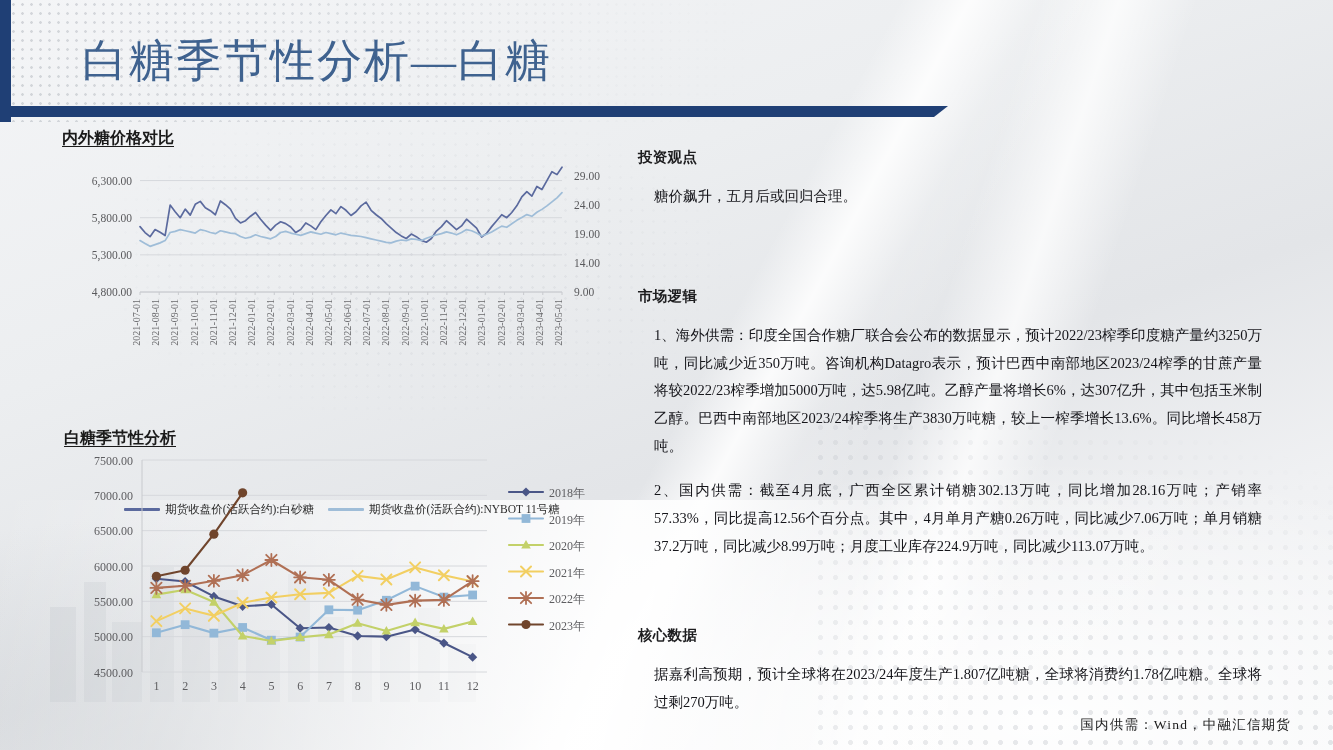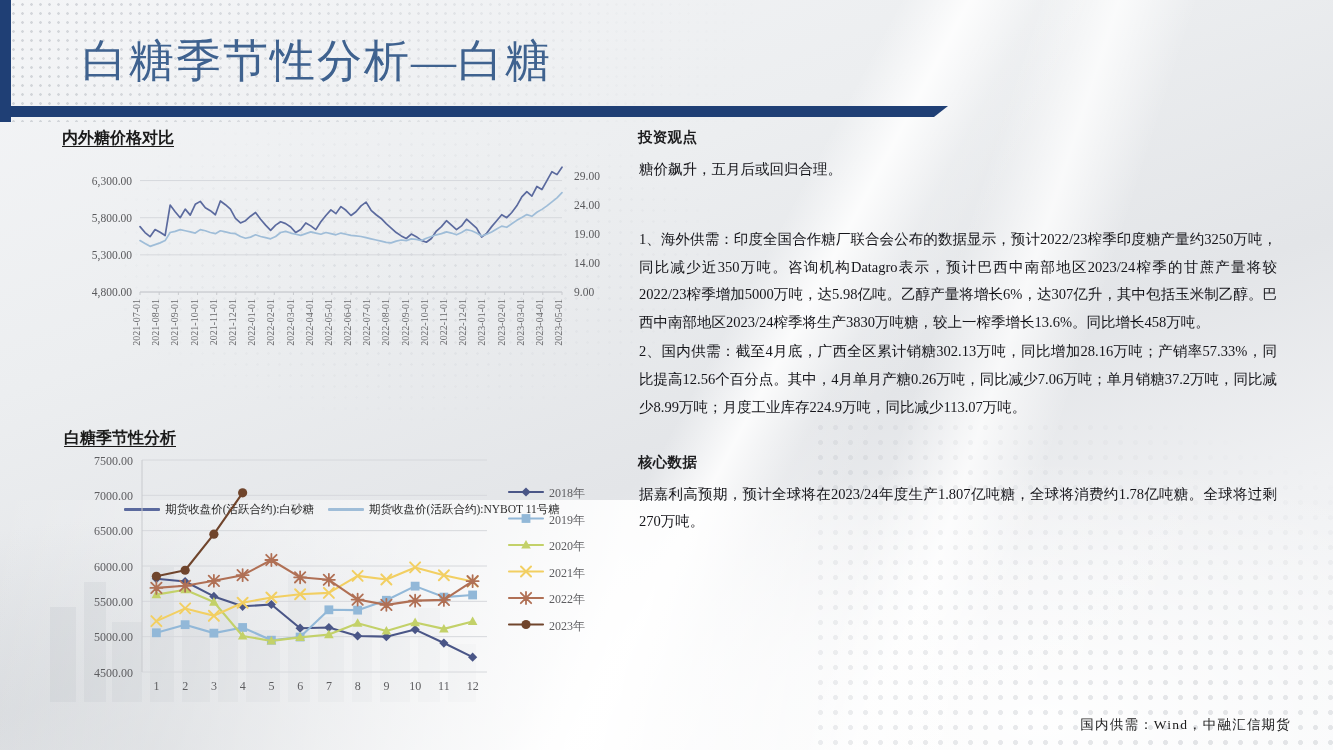--- a/index.html
+++ b/index.html
@@ -102,26 +102,27 @@
   .ax-label2 { font-size:12px; fill:#5d5d60; font-family:"Liberation Serif","DejaVu Serif",serif; }
   .grid-line { stroke:#d6d8dc; stroke-width:1; }
   .axis-line { stroke:#c8cace; stroke-width:1; }
 
   
   #panel { position:absolute; left:638px; top:128px; width:640px; }
   .sec-head {
     font-weight:bold; font-size:14.5px; color:#1d1d1f; letter-spacing:0.3px;
     font-family:"Liberation Sans","DejaVu Sans",sans-serif;
     margin-bottom:9px;
+    margin-top:20px;
   }
   .sec-body {
     font-size:14.5px; color:#15151a; line-height:1.92; text-align:justify;
     font-family:"Liberation Serif","DejaVu Serif",serif;
   }
-  .sec-body p { margin:1px; }
+  .sec-body p { margin:16px; }
   .gap-lg { height:40px; }
   .gap-md { height:30px; }
 
   #source {
     position:absolute; right:42px; bottom:16px;
     font-size:13.5px; color:#1a1a1a; letter-spacing:1.2px;
     font-family:"Liberation Serif","DejaVu Serif",serif;
     white-space:nowrap;
   }
 </style>
@@ -391,20 +392,21 @@
         </g>
     </svg>
   </div>
 
   <div id="panel">
       <div class="sec-head">投资观点</div>
       <div class="sec-body">
         <p>糖价飙升，五月后或回归合理。</p>
       </div>
       <div class="gap-lg"></div>
+      <div class="sec-head">市场逻辑</div>
       <div class="sec-body">
         <p>1、海外供需：印度全国合作糖厂联合会公布的数据显示，预计2022/23榨季印度糖产量约3250万吨，同比减少近350万吨。咨询机构Datagro表示，预计巴西中南部地区2023/24榨季的甘蔗产量将较2022/23榨季增加5000万吨，达5.98亿吨。乙醇产量将增长6%，达307亿升，其中包括玉米制乙醇。巴西中南部地区2023/24榨季将生产3830万吨糖，较上一榨季增长13.6%。同比增长458万吨。</p>
         <p>2、国内供需：截至4月底，广西全区累计销糖302.13万吨，同比增加28.16万吨；产销率57.33%，同比提高12.56个百分点。其中，4月单月产糖0.26万吨，同比减少7.06万吨；单月销糖37.2万吨，同比减少8.99万吨；月度工业库存224.9万吨，同比减少113.07万吨。</p>
       </div>
       <div class="gap-md"></div>
       <div class="sec-head">核心数据</div>
       <div class="sec-body">
         <p>据嘉利高预期，预计全球将在2023/24年度生产1.807亿吨糖，全球将消费约1.78亿吨糖。全球将过剩270万吨。</p>
       </div>
     </div>

